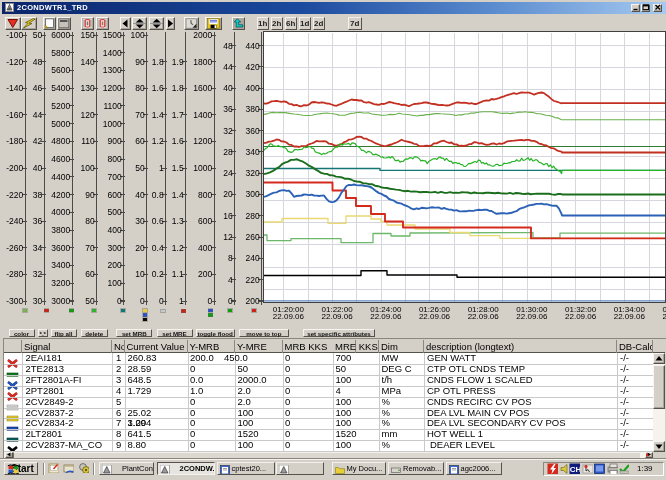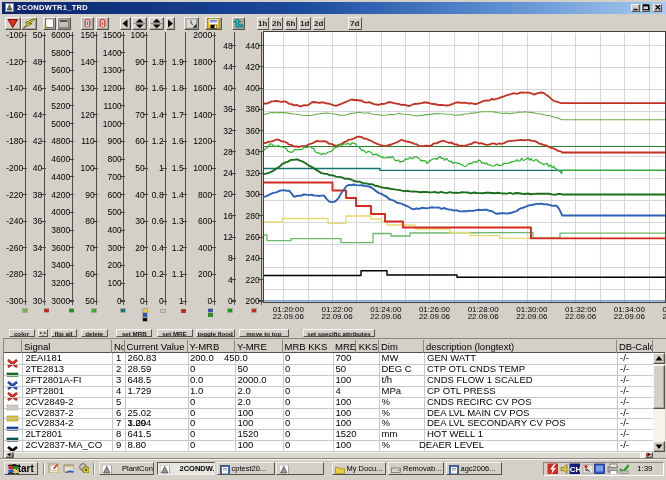--- a/index.html
+++ b/index.html
@@ -658,21 +658,21 @@
       <path d="M2 1 L11 8 M11 1 L2 8" stroke="#000" stroke-width="2.6"></path>
     </svg></div>
 <div class="cell" style="left:25.5px;top:440.0px;height:10.85px">2CV2837-MA_CO</div>
 <div class="cell" style="left:116px;top:440.0px;height:10.85px">9</div>
 <div class="cell" style="left:127.5px;top:440.0px;height:10.85px">8.80</div>
 <div class="cell" style="left:190px;top:440.0px;height:10.85px">0</div>
 <div class="cell" style="left:237.5px;top:440.0px;height:10.85px">100</div>
 <div class="cell" style="left:285px;top:440.0px;height:10.85px">0</div>
 <div class="cell" style="left:335.5px;top:440.0px;height:10.85px">100</div>
 <div class="cell" style="left:381.5px;top:440.0px;height:10.85px">%</div>
-<div class="cell" style="left:419px;top:440.0px;height:17px">DEAER LEVEL</div>
+<div class="cell" style="left:430px;top:440.0px;height:17px">DEAER LEVEL</div>
 <div class="cell" style="left:620px;top:440.0px;height:10.85px">-/-</div>
 <div class="abs" style="left:3.5px;top:450.9px;width:649px;height:1px;background:#c9c9c9"></div>
 <div class="abs" style="left:652.5px;top:353px;width:12px;height:98.5px;background:#f6f3ec"></div>
 <div class="btn" style="left:652.5px;top:353px;width:12px;height:11px">
     <svg width="10" height="9">
       <polygon points="5,2 8.5,6.5 1.5,6.5" fill="#000"></polygon>
     </svg>
   </div>
 <div class="btn" style="left:652.5px;top:364.5px;width:12px;height:44px"></div>
 <div class="btn" style="left:652.5px;top:440.5px;width:12px;height:11px">

